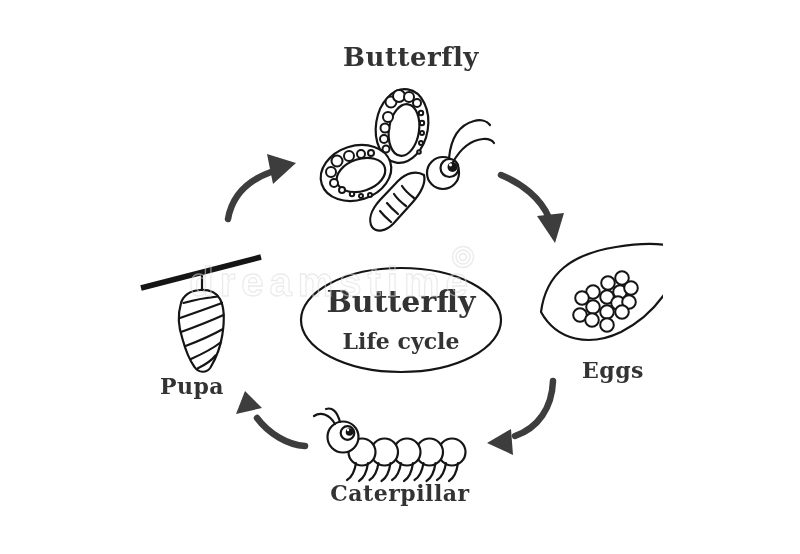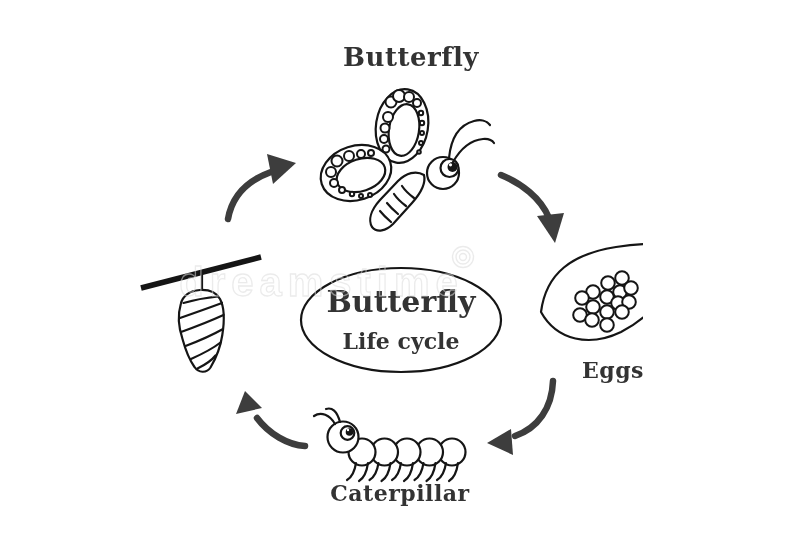--- a/index.html
+++ b/index.html
@@ -1,20 +1,21 @@
 <!DOCTYPE html>
 <html style="--outline: #151515; --arrow: #3d3d3d; --text: #333333; --background: #ffffff;"><head>
 <meta charset="utf-8">
 <style>
   html,body{margin:0;padding:0;}
   body{background:var(--background,#ffffff);}
   .canvas{
     position:relative;width:643px;height:554px;overflow:hidden;
     background:var(--background,#ffffff);
     font-family:"DejaVu Serif","Liberation Serif",serif;
+    padding-left:20px;
   }
   .canvas svg{position:absolute;left:0;top:0;z-index:1;}
   
   .ln{fill:none;stroke:var(--outline,#151515);stroke-width:2.2;stroke-linecap:round;stroke-linejoin:round;}
   .fw{fill:#ffffff;stroke:var(--outline,#151515);stroke-width:2.2;stroke-linecap:round;stroke-linejoin:round;}
   .dot{fill:#ffffff;stroke:var(--outline,#151515);stroke-width:2;}
   .ink{fill:var(--outline,#151515);stroke:none;}
   .arrow-line{fill:none;stroke:var(--arrow,#3d3d3d);stroke-width:6.5;stroke-linecap:round;}
   .arrow-head{fill:var(--arrow,#3d3d3d);stroke:none;}
   .wm-ln{fill:none;stroke:#e7e7e7;stroke-width:1.4;}
@@ -178,20 +179,21 @@
       <ellipse class="fw" cx="401" cy="320" rx="100" ry="52" stroke-width="2.4"></ellipse>
     </g>
   </svg>
 
   <div class="label title-top">Butterfly</div>
 
   <div class="label label-eggs">Eggs</div>
 
   <div class="label label-caterpillar">Caterpillar</div>
 
+  <div class="label label-pupa">Pupa</div>
 
   <div class="center-box">
     <div class="center-title">Butterfly</div>
     <div class="center-subtitle">Life cycle</div>
   </div>
 
   <div class="watermark">dreamstime</div>
 </div>
 
 </body></html>

